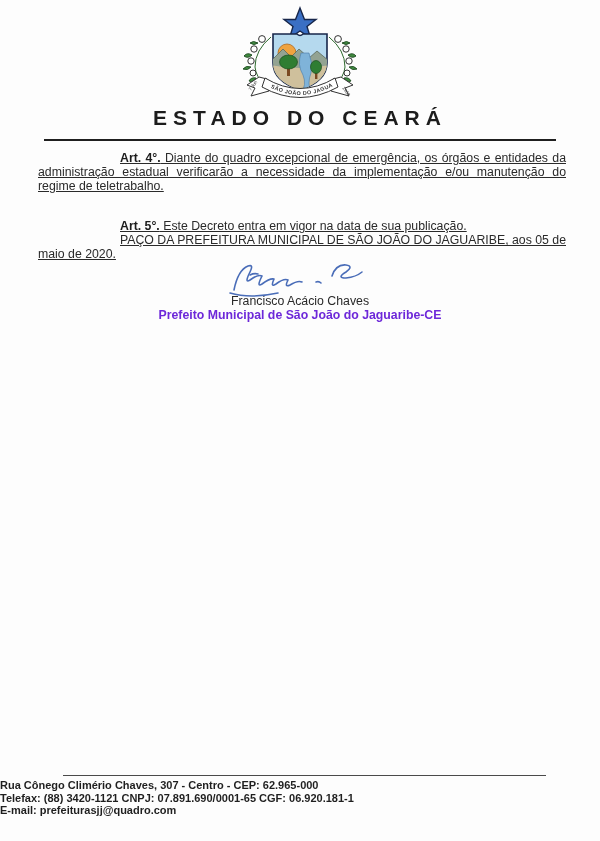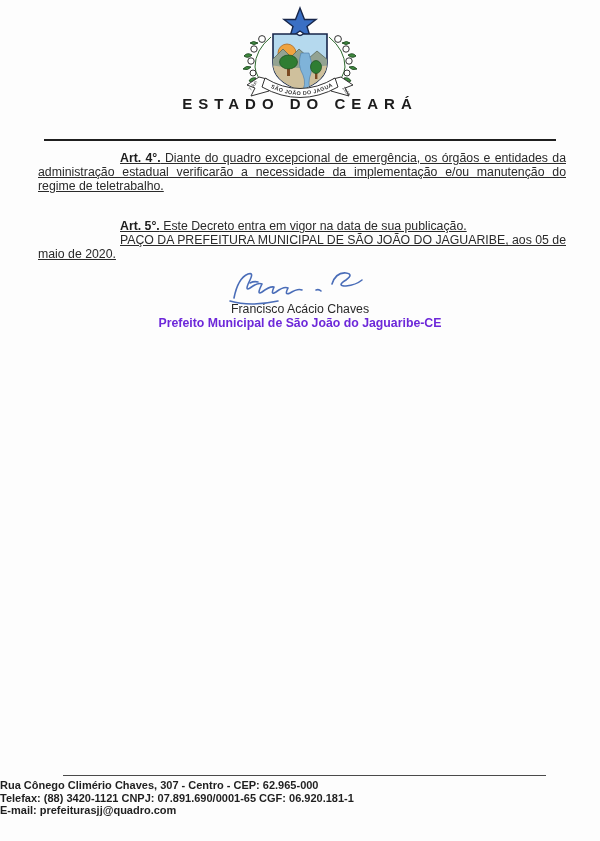--- a/index.html
+++ b/index.html
@@ -5,39 +5,39 @@
   html,body { margin:0; padding:0; background:#e8e8e8; }
   .page {
     position:relative; width:600px; height:841px; margin:0 auto;
     background:#fdfdfd; overflow:hidden;
     font-family:"Liberation Sans","DejaVu Sans",sans-serif;
     color:#2a2a2a;
   }
   
   .crest { position:absolute; top:5px; left:50%; transform:translateX(-50%); }
   .state-title {
-    position:absolute; top:95px; left:0; width:100%; text-align:center;
-    font-size:15px; font-weight:bold; letter-spacing:6px; color:#1c1c1c;
+    position:absolute; top:106px; left:0; width:100%; text-align:center;
+    font-size:21px; font-weight:bold; letter-spacing:6px; color:#1c1c1c;
   }
   .muni-title {
     position:absolute; top:124px; left:0; width:100%; text-align:center;
     font-size:12.5px; font-weight:bold; color:#1c1c1c;
   }
   .header-rule { position:absolute; top:139px; left:44px; width:512px; height:2px; background:#1f1f1f; }
 
   
   .body-text { position:absolute; top:152px; left:38px; width:528px;
     font-size:12.3px; line-height:13.8px; text-align:justify; }
   .body-text p { margin:0; text-indent:82px;text-decoration:underline; }
   .body-text p + p { margin-top:27px; }
   .body-text p.paco { margin-top:0; }
   .art-label { font-weight:bold; color:#1c1c1c; }
 
   
-  .sig-block { position:absolute; top:268px; left:0; width:100%; text-align:center; }
+  .sig-block { position:absolute; top:260px; left:0; width:100%; text-align:center; }
   .sig-ink { display:block; margin:0 auto -4px auto; }
   .sig-name  { font-size:12.3px; color:#2a2a2a; }
   .sig-title { font-size:12.3px; font-weight:bold; color:#6d28d9; }
 
   
   .footer-rule { position:absolute; top:775px; left:63px; width:483px; height:1px; background:#4a4a4a; }
   .footer {
     position:absolute; top:779px; left:0; width:100%; text-align:left;
     font-size:11px; font-weight:bold; line-height:12.5px; color:#1f1f1f;
   }

